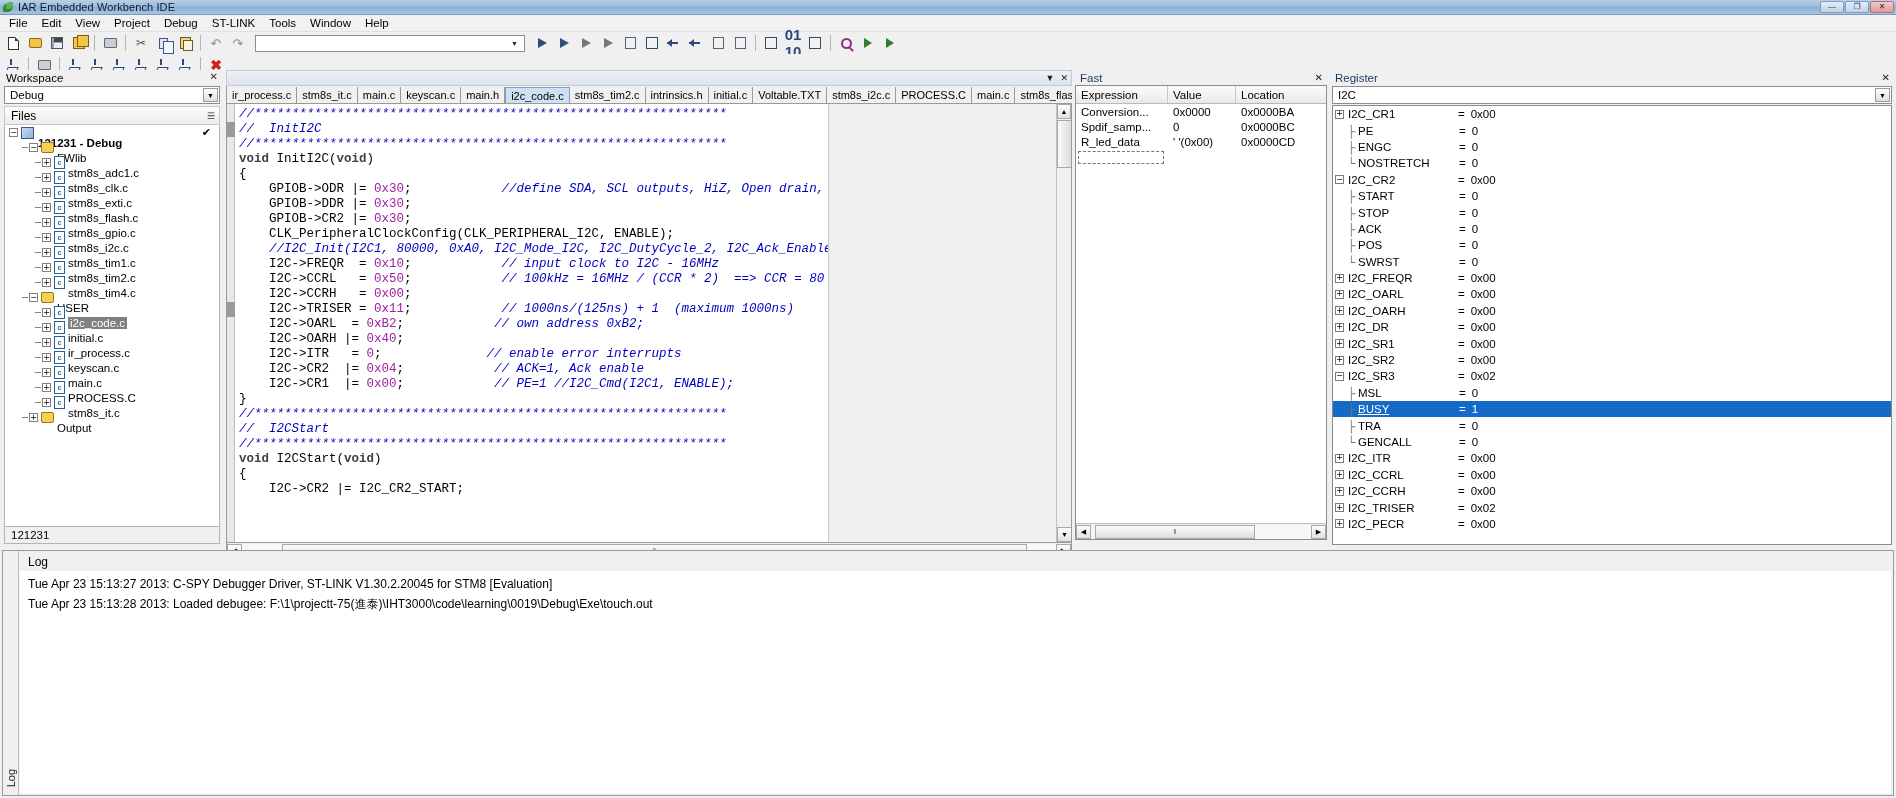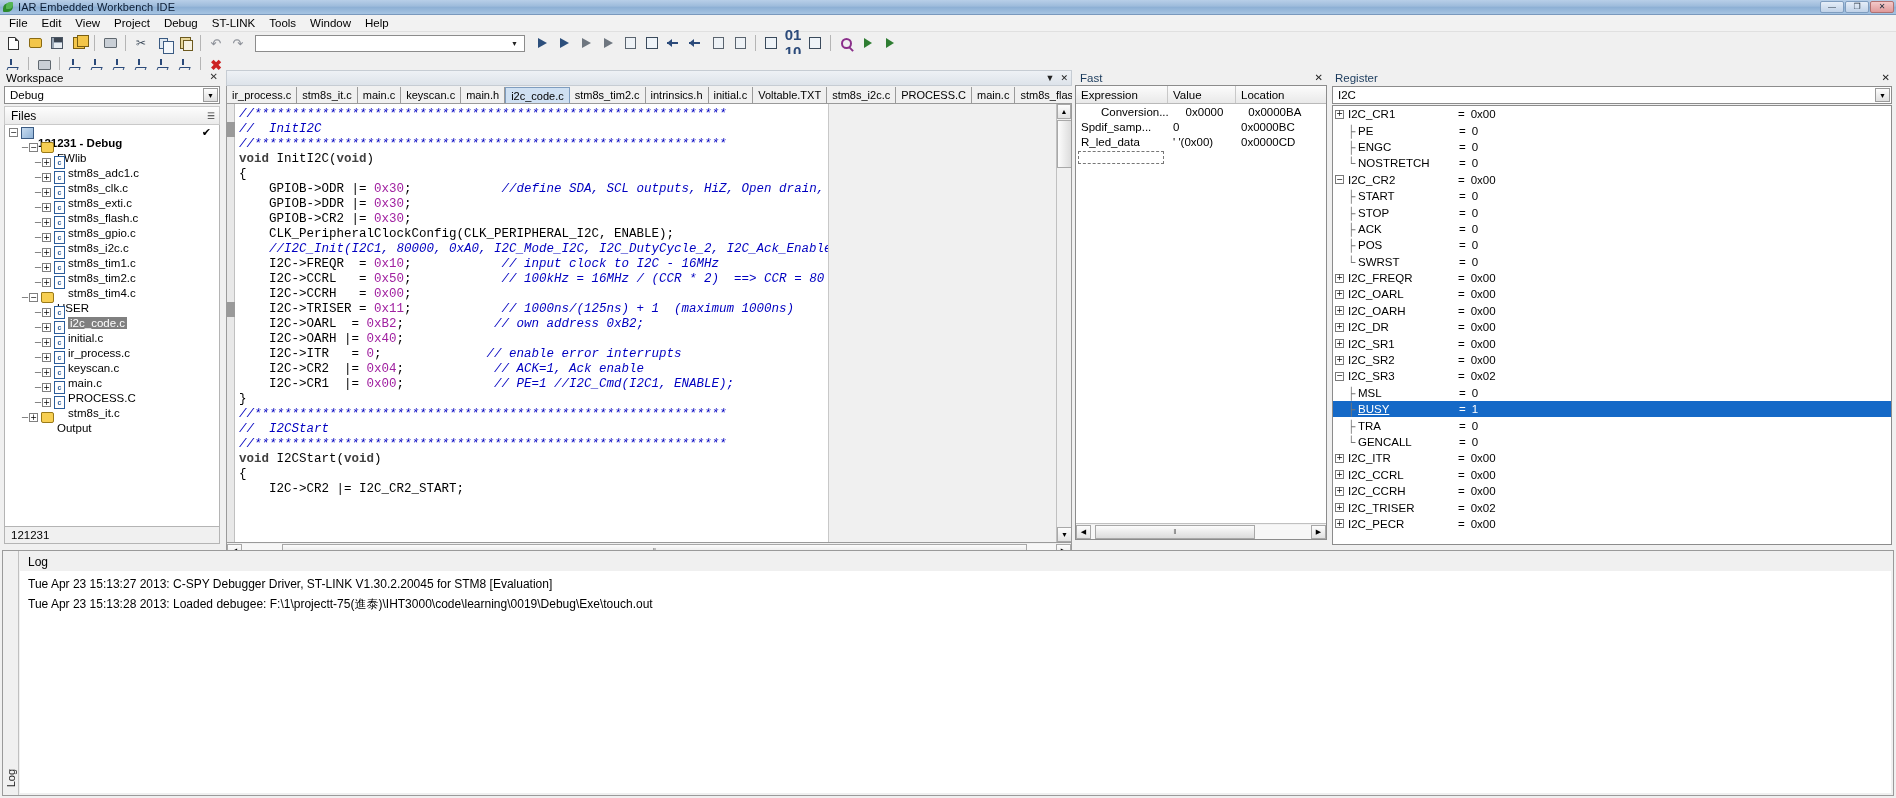--- a/index.html
+++ b/index.html
@@ -644,21 +644,21 @@
       <span class="dc-close">✕</span>
     </div>
     <div class="grid">
       <div class="grid-head">
         <div style="width:92px;">Expression</div>
         <div style="width:68px;">Value</div>
         <div style="width:90px;border-right:none;">Location</div>
       </div>
       <div id="watch-rows">
           <div class="grid-row">
-            <div style="width: 92px; margin-left: 20px;">Conversion...</div>
+            <div style="width: 92px;">Conversion...</div>
             <div style="width: 68px;">0x0000</div>
             <div style="width: 90px;">0x0000BA</div>
           </div>
           <div class="grid-row">
             <div style="width: 92px;">Spdif_samp...</div>
             <div style="width: 68px;">0</div>
             <div style="width: 90px;">0x0000BC</div>
           </div>
           <div class="grid-row">
             <div style="width: 92px;">R_led_data</div>

